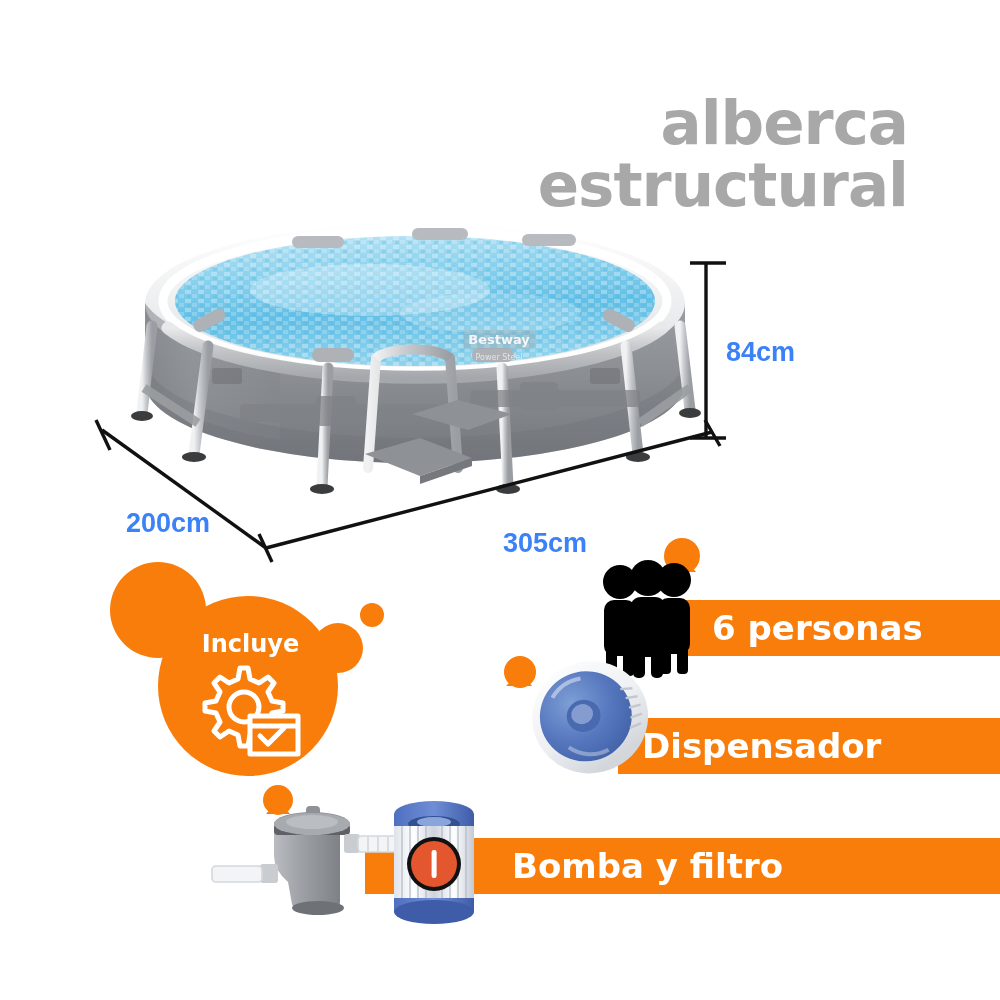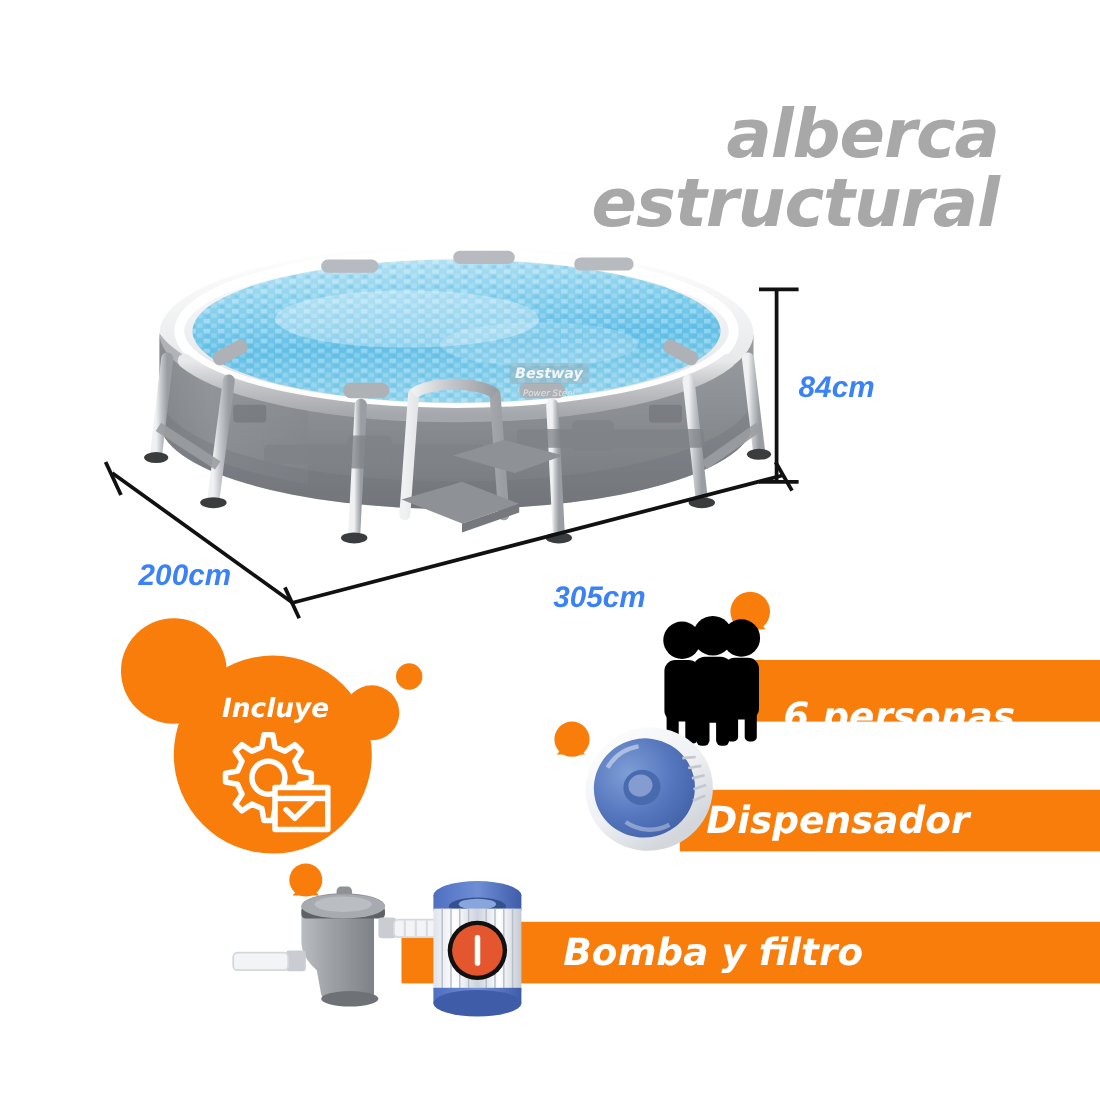--- a/index.html
+++ b/index.html
@@ -1,17 +1,17 @@
 <!DOCTYPE html>
 <html><head>
 <meta charset="utf-8">
 <style>
   html,body{margin:0;padding:0;background:#fff;}
   body{width:1000px;height:1000px;font-family:"DejaVu Sans",sans-serif;overflow:hidden;}
-  #stage{position:relative;width:1000px;height:719px;background:#ffffff;font-style:italic;}
+  #stage{position:relative;width:1000px;height:719px;background:#ffffff;}
 
   
   .title{
     position:absolute; right:92px; top:92px; text-align:right;
     font-family:"DejaVu Sans",sans-serif; font-weight:700;
     font-size:61px; line-height:62px; color:#a8a8a8; letter-spacing:-1px;
   }
   .title span{display:block;}
 
   
@@ -41,21 +41,21 @@
     position:absolute;height:56px;background:#f97d0a;
   }
   .feat .bartext{
     position:absolute;color:#fff;font-family:"DejaVu Sans",sans-serif;
     font-weight:700;font-size:34px;line-height:56px;white-space:nowrap;
   }
   .feat .icon{position:absolute;}
 
   .row-personas{left:0;top:530px;width:1000px;height:150px;}
   .row-personas .bar{left:678px;top:70px;width:322px;}
-  .row-personas .bartext{left:712px;top:70px;margin-top:24px;}
+  .row-personas .bartext{left:712px;top:70px;}
   .row-personas .icon{left:600px;top:545px;}
 
   .row-dispensador{left:0;top:650px;width:1000px;height:150px;}
   .row-dispensador .bar{left:618px;top:68px;width:382px;}
   .row-dispensador .bartext{left:642px;top:68px;}
 
   .row-bomba{left:0;top:778px;width:1000px;height:145px;}
   .row-bomba .bar{left:365px;top:60px;width:635px;}
   .row-bomba .bartext{left:512px;top:60px;}
 

